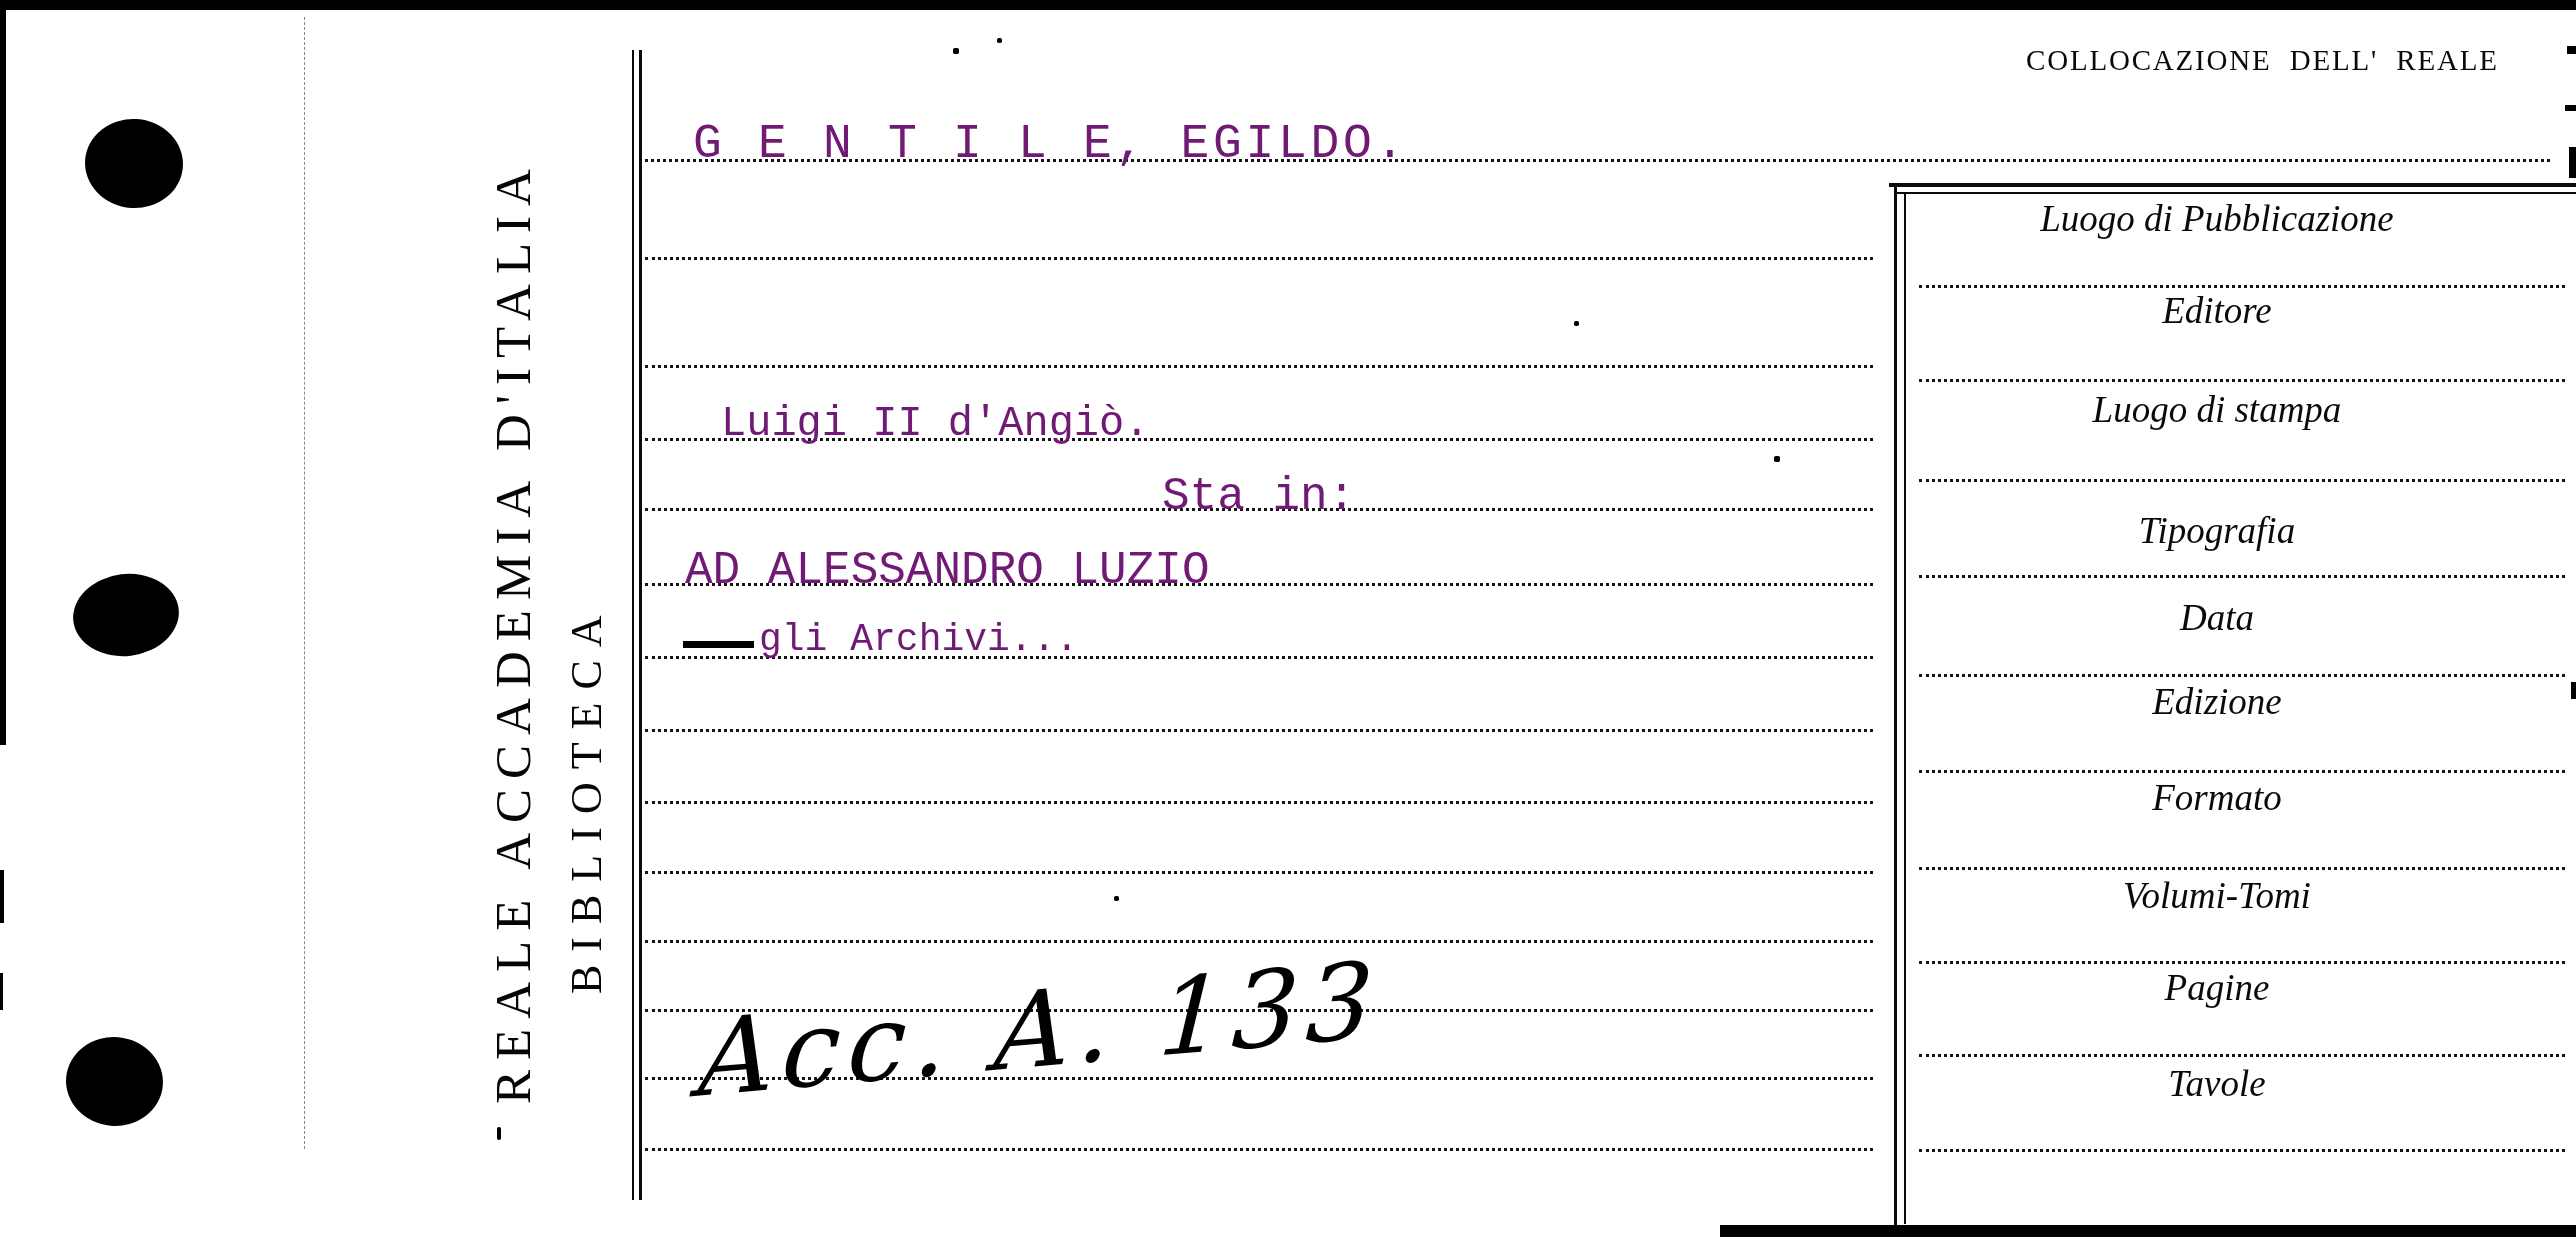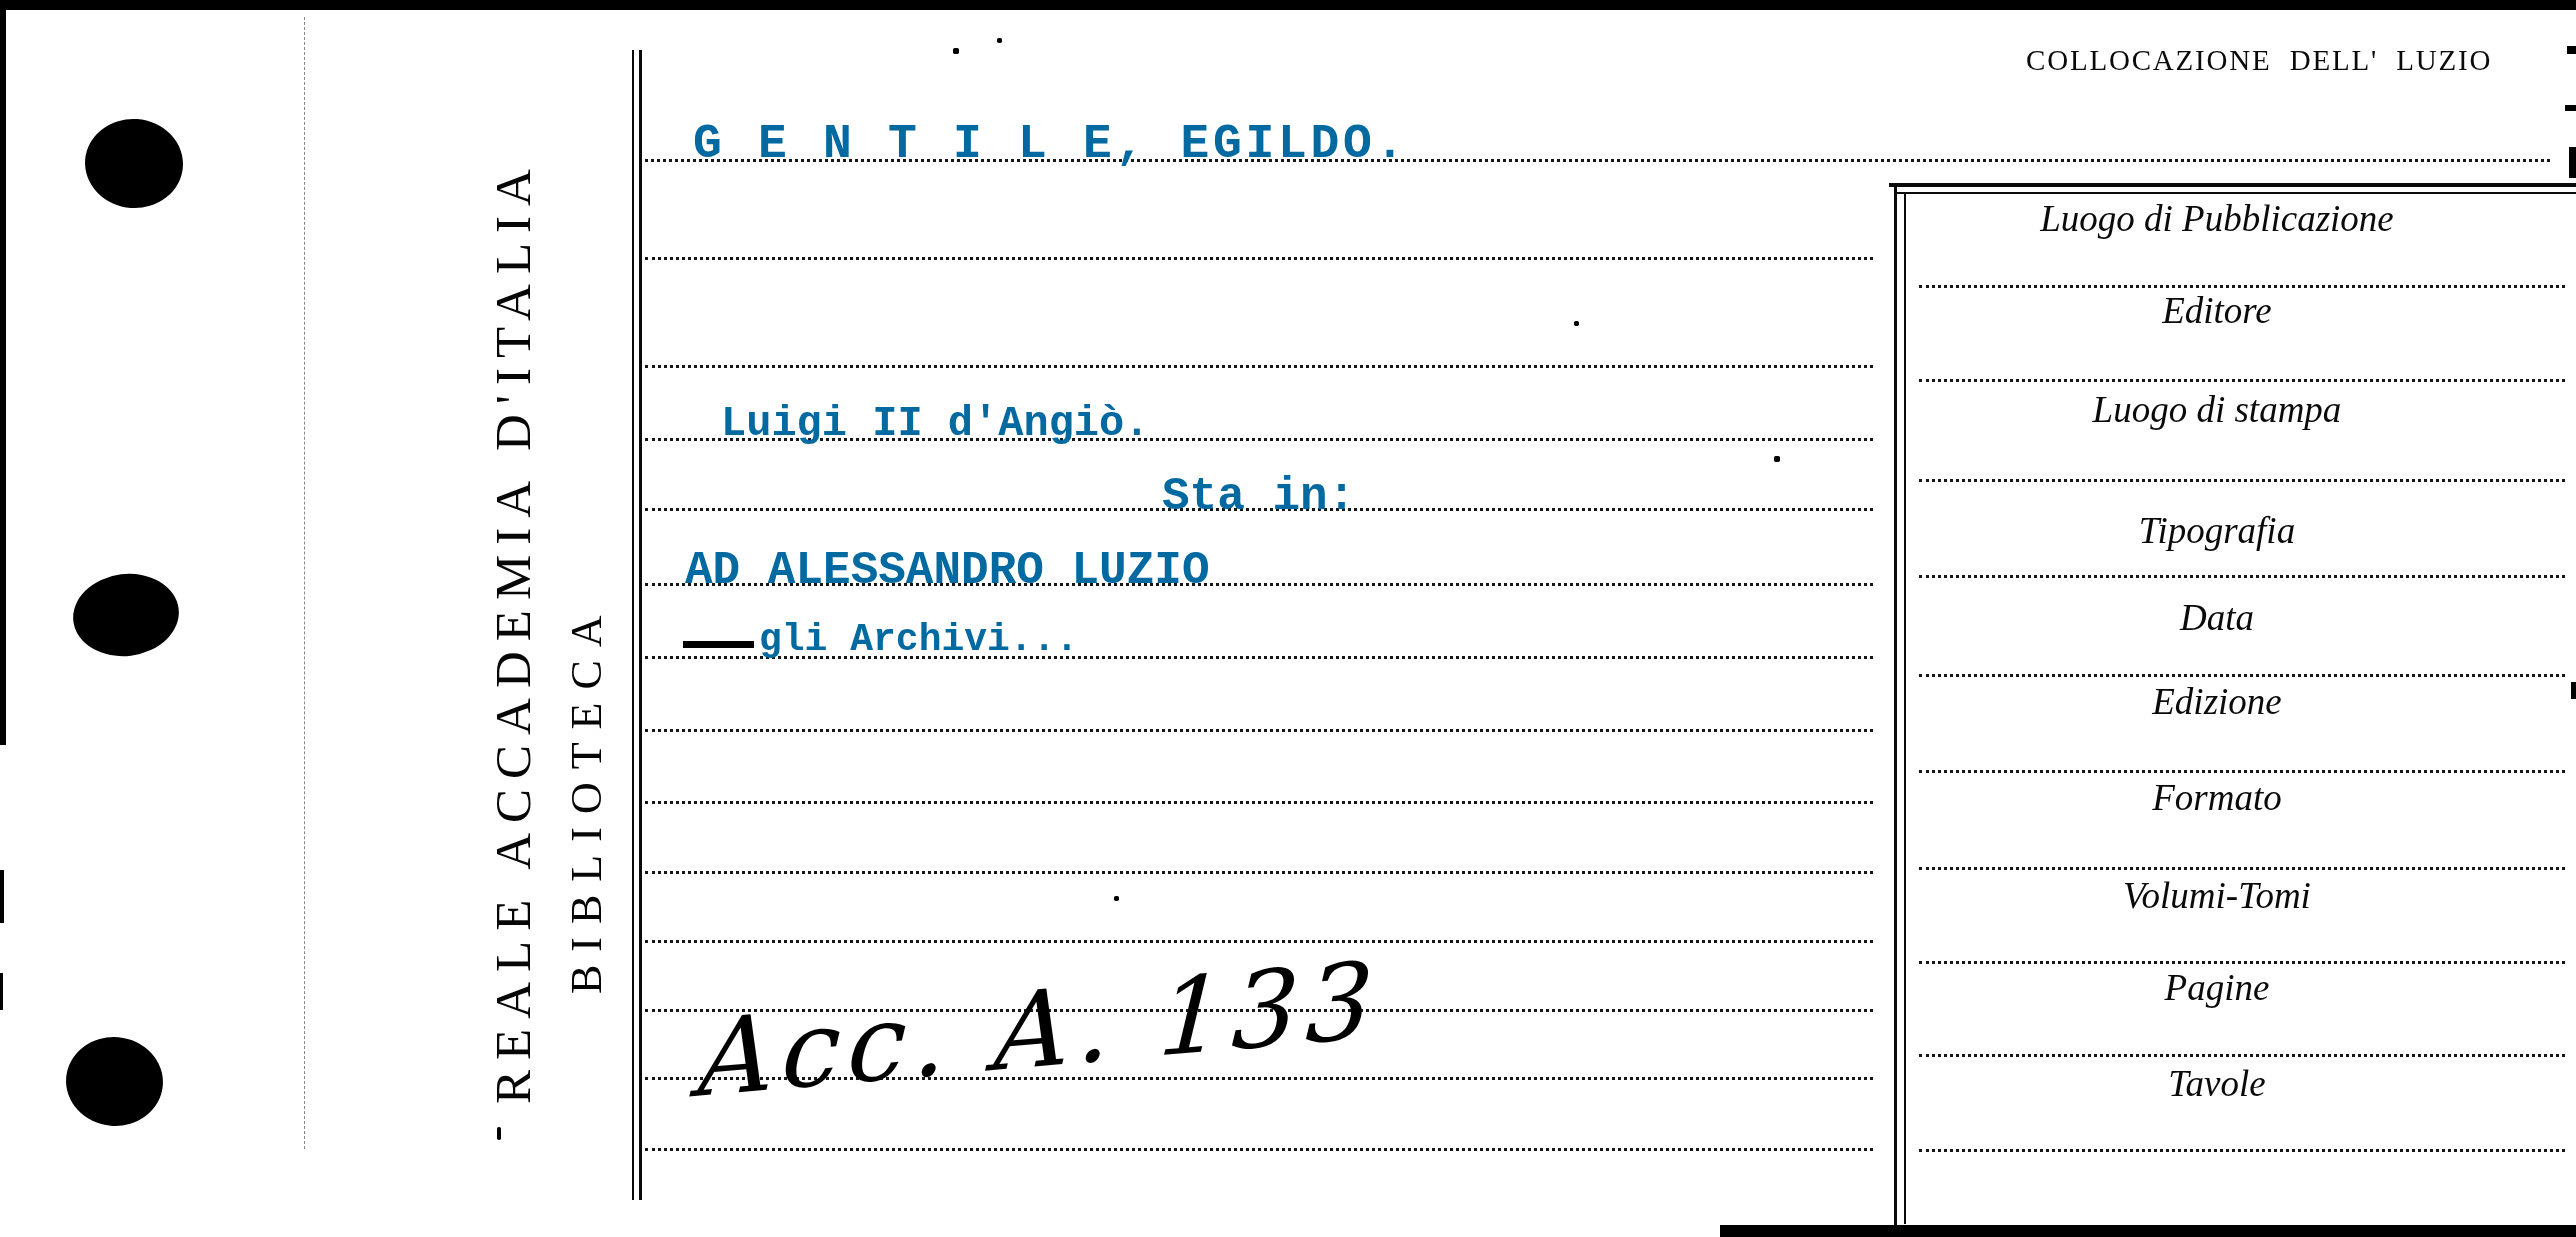--- a/index.html
+++ b/index.html
@@ -34,22 +34,22 @@
   .fold{
     position:absolute;
     width:0;
     border-left:1.8px dashed #4a4a4a;
     opacity:.65;
   }
   
   .typed{
     position:absolute;
     font-family:"Liberation Mono","DejaVu Sans Mono",monospace;
-    font-weight:700;
-    color:#0369a1;
+    font-weight:400;
+    color:#701a75;
     line-height:1;
     white-space:nowrap;
   }
   
   .boxlabel{
     position:absolute;
     left:1910px;width:614px;
     text-align:center;
     font-family:"Liberation Serif","DejaVu Serif",serif;
     font-style:italic;
@@ -104,21 +104,21 @@
   <div class="hole" style="left:66px;top:1037px;width:97px;height:89px;transform:rotate(5deg);"></div>
 
   <div class="fold" style="left:304px;top:16.5px;height:1132px;"></div>
 
   <div class="spine" style="left:484px;top:110px;height:1044px;width:66px;font-size:51px;letter-spacing:10px;">REALE ACCADEMIA D'ITALIA</div>
   <div class="spine" style="left:561px;top:551px;height:495px;width:53px;font-size:44px;letter-spacing:13px;">BIBLIOTECA</div>
 
   <div class="vrule" style="left:632px;top:50px;width:1.8px;height:1150px;"></div>
   <div class="vrule" style="left:639px;top:50px;width:2.7px;height:1150px;"></div>
 
-  <div class="smallcaps" style="left:2026px;top:44px;width:431px;text-align:center;">COLLOCAZIONE DELL' LUZIO</div>
+  <div class="smallcaps" style="left:2026px;top:44px;width:431px;text-align:center;">COLLOCAZIONE DELL' REALE</div>
 
   <div class="dotline" style="left:645px;top:159px;width:1905px;"></div>
   <div class="dotline" style="left:645px;top:257px;width:1228px;"></div>
   <div class="dotline" style="left:645px;top:365px;width:1228px;"></div>
   <div class="dotline" style="left:645px;top:438px;width:1228px;"></div>
   <div class="dotline" style="left:645px;top:508px;width:1228px;"></div>
   <div class="dotline" style="left:645px;top:583px;width:1228px;"></div>
   <div class="dotline" style="left:645px;top:656px;width:1228px;"></div>
   <div class="dotline" style="left:645px;top:729px;width:1228px;"></div>
   <div class="dotline" style="left:645px;top:801px;width:1228px;"></div>

